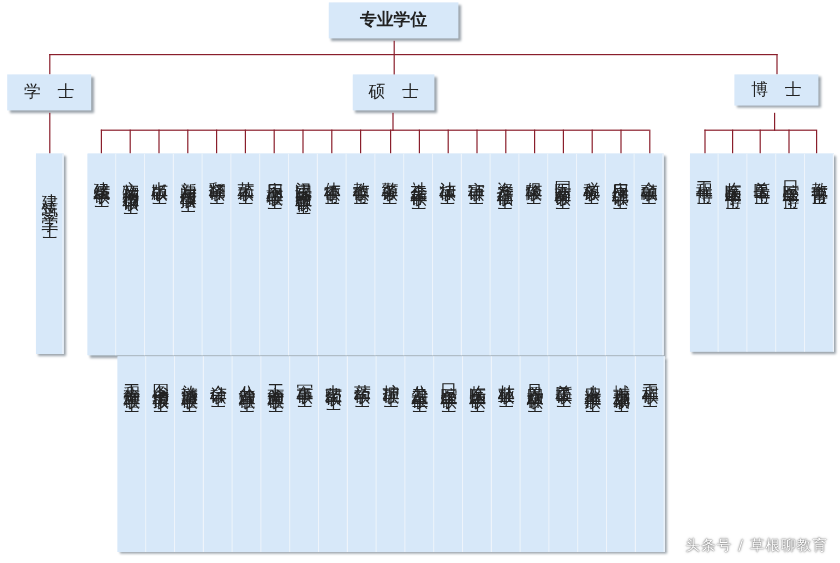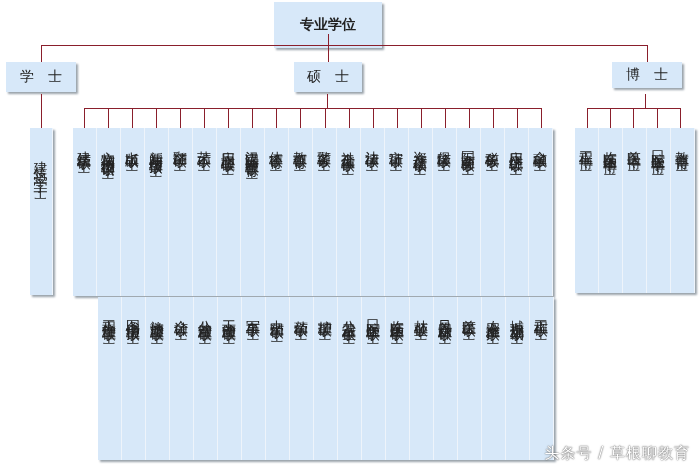--- a/index.html
+++ b/index.html
@@ -8,27 +8,27 @@
   .box { position:absolute; background:#d7e8f9; box-shadow:2px 2px 2px #9aa3ab;
          display:flex; align-items:center; justify-content:center; font-size:14px; color:#222; }
   .box.top { font-weight:bold; font-size:14px; }
   .line { position:absolute; background:#8a1f2c; }
   .col { position:absolute; background:#d7e8f9; border-right:1px solid #eef4fb;
          box-sizing:border-box; }
   .col .txt { writing-mode:vertical-rl; text-orientation:upright; font-size:14px;
               line-height:22px; letter-spacing:2px; margin:12px auto 0 auto; display:block;
               width:22px; color:#222; }
   .colgroup { position:absolute; box-shadow:2px 2px 2px #9aa3ab; background:#d7e8f9; }
-  .watermark { position:absolute; right:10px; bottom:6px; font-size:15px; color:#ffffff;
+  .watermark { position:absolute; right:10px; bottom:6px; font-size:12px; color:#ffffff;
                text-shadow:0 0 1px #555, 0 0 2px #777; letter-spacing:1px; }
 </style>
 </head>
 <body>
 
-<div class="box top" style="left:274px; top:2px; width:108px; height:46px;">
+<div class="box top" style="left:274px; top:2px; width:108px; height:30px;">
   <span>专业学位</span>
 </div>
 
 <div class="line" style="left:328px; top:34px; width:1px; height:30px;"></div>
 
 <div class="line" style="left:41px; top:45px; width:607px; height:1px;"></div>
 <div class="line" style="left:41px; top:45px; width:1px; height:17px;"></div>
 <div class="line" style="left:647px; top:45px; width:1px; height:17px;"></div>
 
 <div class="box" style="left:6px; top:62px; width:70px; height:30px;">

